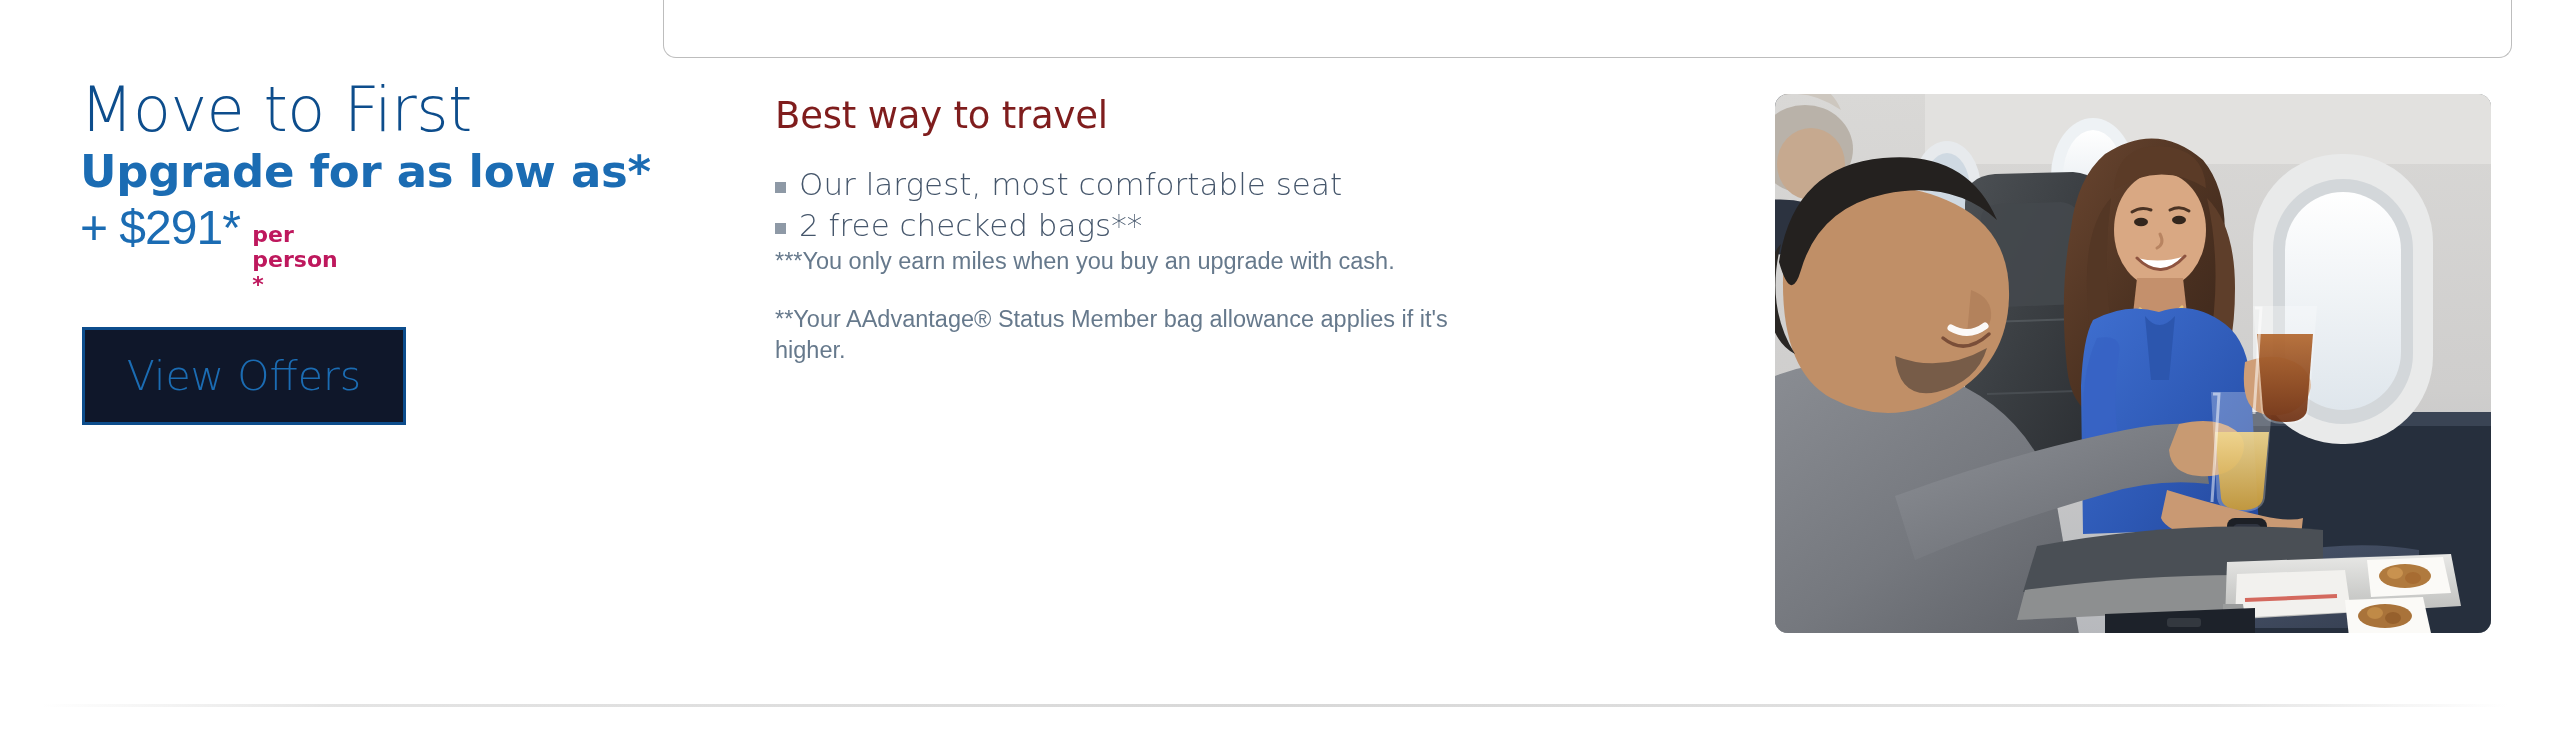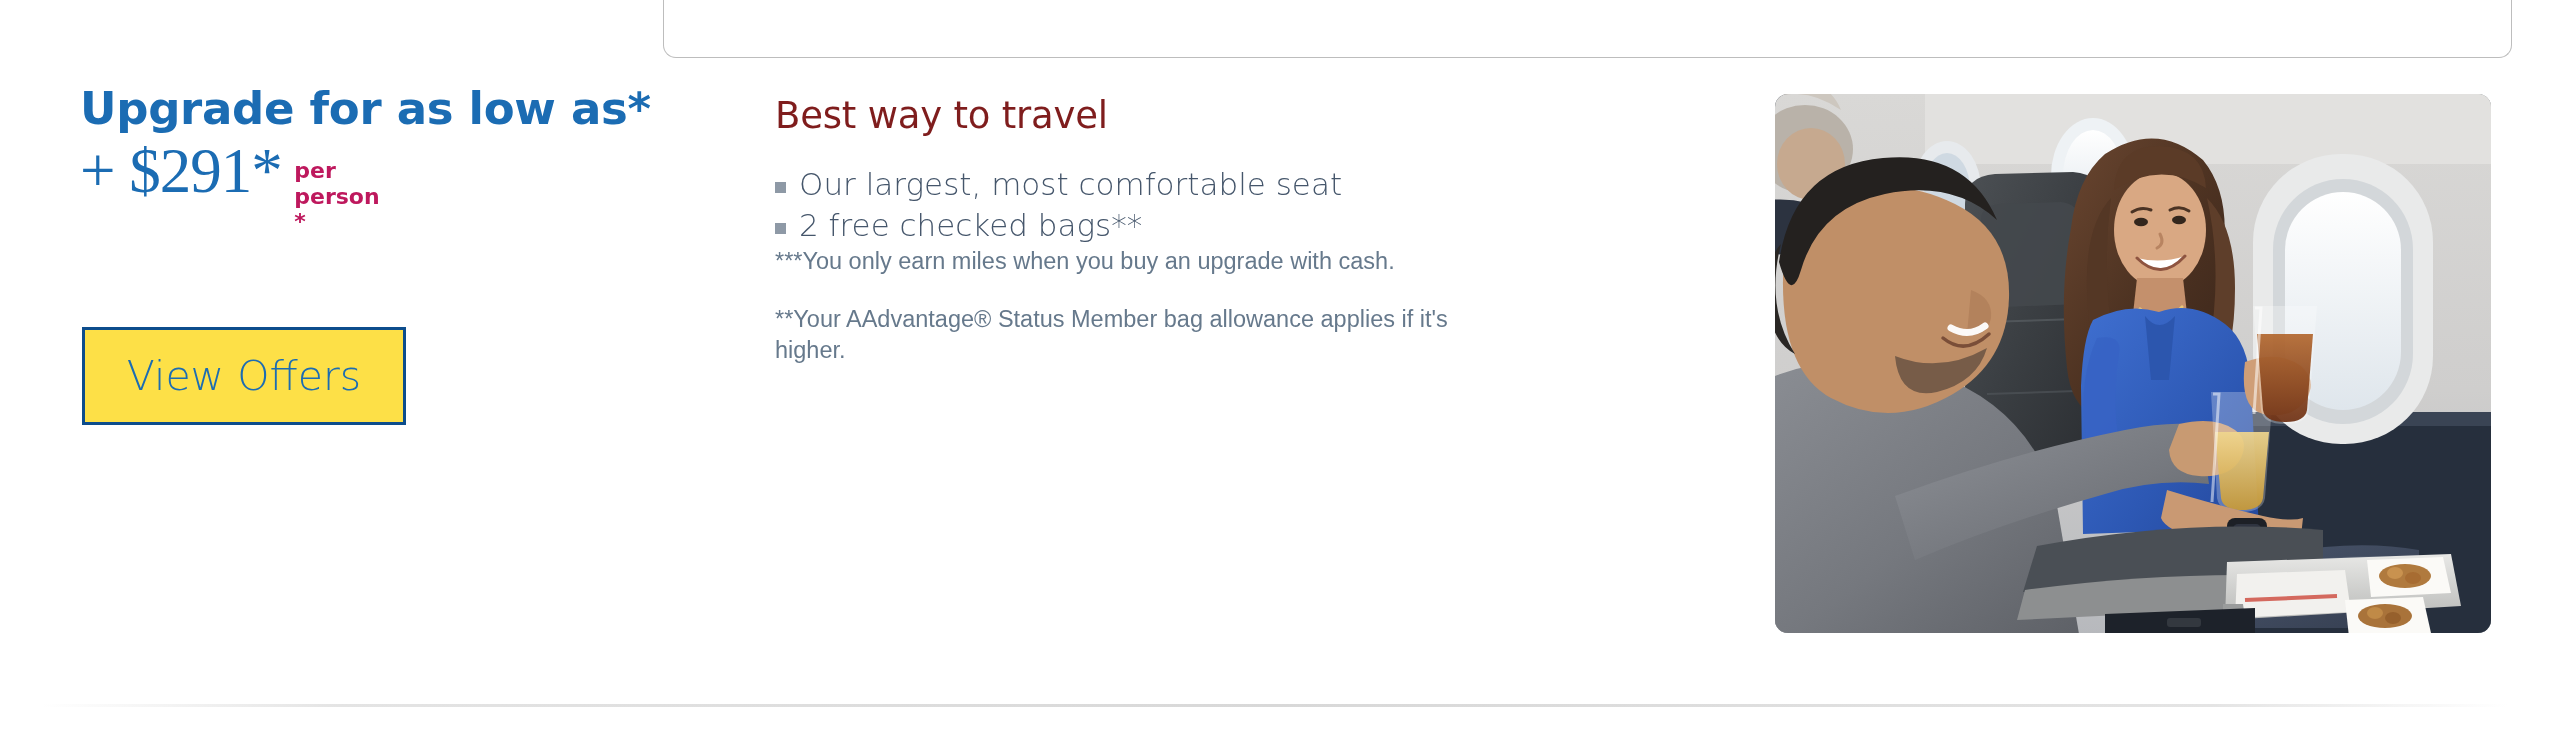--- a/index.html
+++ b/index.html
@@ -61,23 +61,23 @@
     white-space: nowrap;
   }
 
   .price-row {
     position: relative;
     margin-top: 6px;
     height: 92px;
   }
 
   .price-amount {
-    font-family: Liberation Serif, serif;
+    font-family: Liberation Sans, sans-serif;
     font-weight: 300;
-    font-size: 63px;
+    font-size: 48px;
     line-height: 1;
     letter-spacing: -1px;
     color: #1b6cb3;
     display: inline-block;
     vertical-align: top;
     white-space: nowrap;
   }
 
   .price-unit {
     display: inline-block;
@@ -93,21 +93,21 @@
   }
 
   .price-unit-star { display: block; font-size: 22px; line-height: 1.15; }
 
   .view-offers-btn {
     position: absolute;
     left: 82px;
     top: 327px;
     width: 324px;
     height: 98px;
-    background: #fde047;
+    background: #0f172a;
     border: 3px solid #0d4d8c;
     color: #1b6cb3;
     font-family: "DejaVu Sans", sans-serif;
     font-weight: 300;
     font-size: 41px;
     line-height: 92px;
     text-align: center;
     cursor: pointer;
     white-space: nowrap;
   }
@@ -191,20 +191,21 @@
   }
 </style>
 </head>
 <body>
 
 <div id="root">
 
   <div class="top-card-fragment"></div>
 
   <div class="promo-col">
+    <div class="promo-title">Move to First</div>
     <div class="promo-subtitle">Upgrade for as low as*</div>
 
     <div class="price-row">
       <span class="price-amount">+ $291*</span>
       <span class="price-unit">
         <span>per</span>
         <span>person</span>
         <span class="price-unit-star">*</span>
       </span>
     </div>

